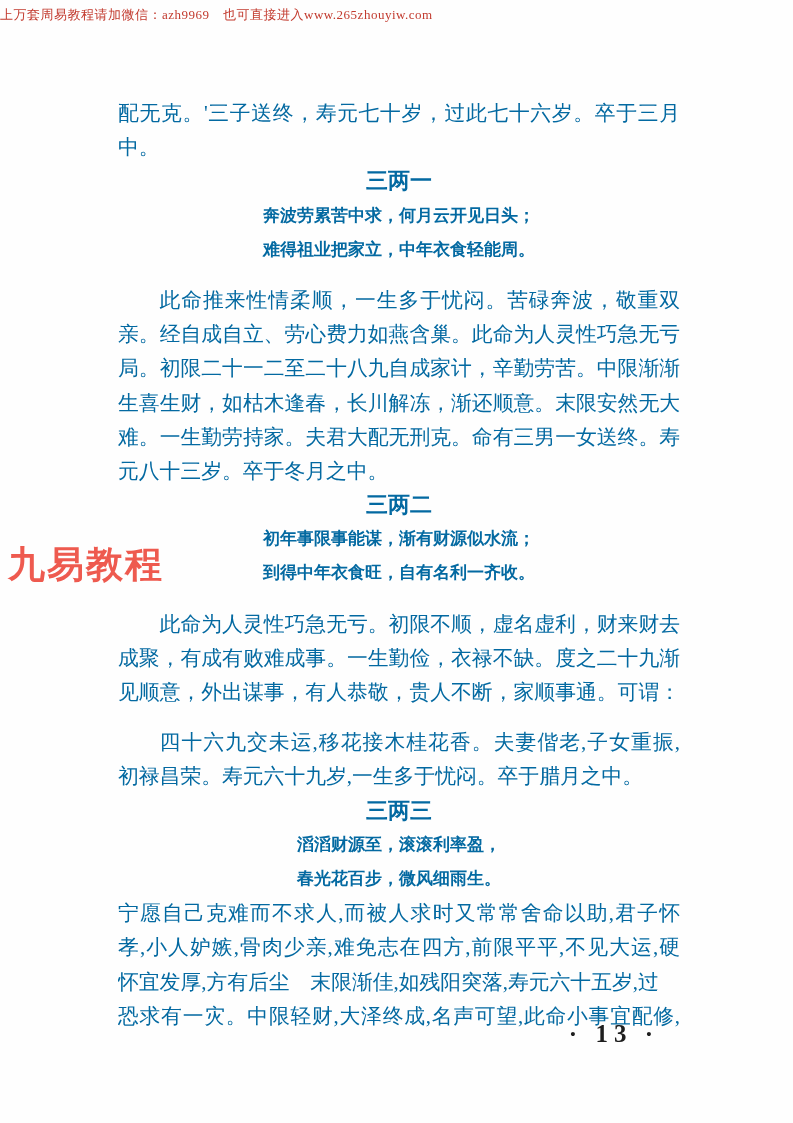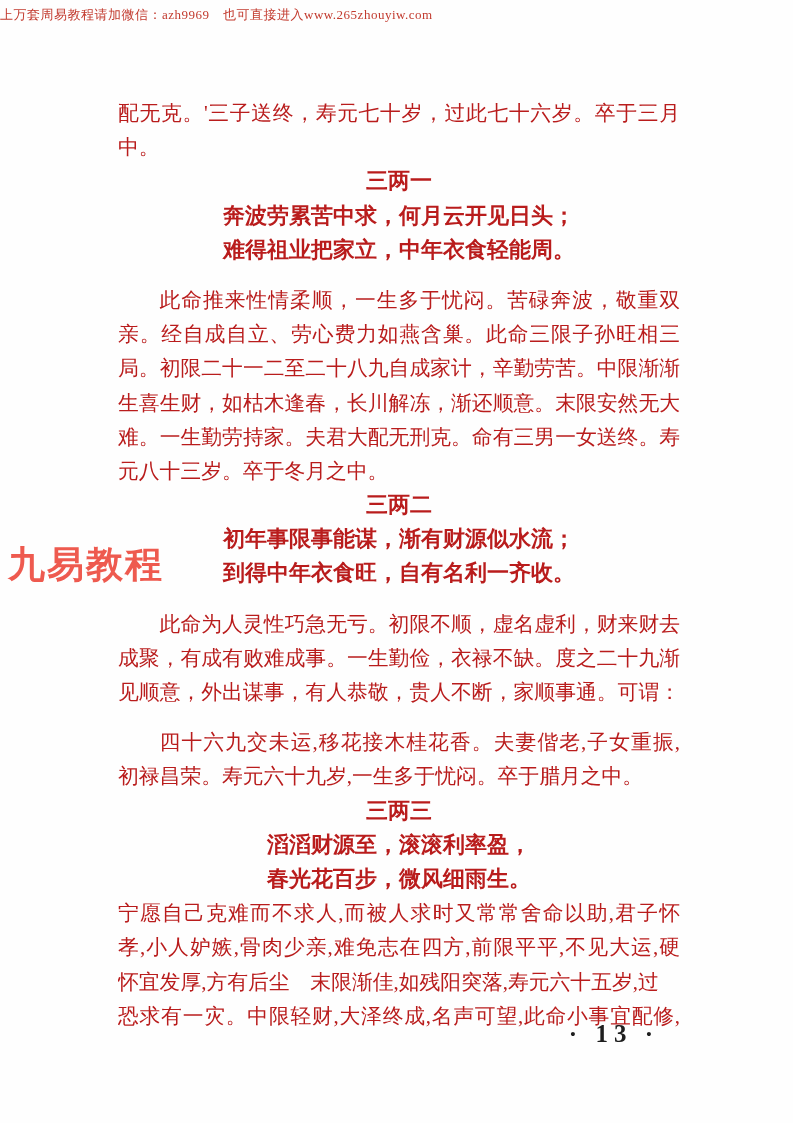--- a/index.html
+++ b/index.html
@@ -31,21 +31,21 @@
     font-weight: 700;
     letter-spacing: 2px;
     color: #ee5a4f;
     font-family: "Liberation Sans", sans-serif;
   }
   .body-block {
     position: absolute;
     left: 118px;
     top: 96px;
     width: 562px;
-    color: #b91c1c;
+    color: #0369a1;
     font-size: 20.8px;
   }
   .tline {
     line-height: 34.2px;
     height: 34.2px;
     overflow: hidden;
     white-space: nowrap;
   }
   .t-full {
     text-align: justify;
@@ -64,21 +64,21 @@
     text-align-last: center;
     font-weight: 700;
     font-size: 22px;
     font-family: "Liberation Sans", sans-serif;
     white-space: normal;
   }
   .t-verse {
     text-align: center;
     text-align-last: center;
     font-weight: 700;
-    font-size: 22px;
+    font-size: 17px;
     font-family: "Liberation Sans", sans-serif;
     white-space: normal;
   }
   .page-number {
     position: absolute;
     top: 1020px;
     right: 134px;
     font-size: 25px;
     font-weight: 700;
     letter-spacing: 6px;
@@ -94,21 +94,21 @@
 
   <div class="watermark">九易教程</div>
 
   <div class="body-block" id="body-lines">
       <div class="tline t-full">配无克。'三子送终，寿元七十岁，过此七十六岁。卒于三月</div>
       <div class="tline t-end">中。</div>
       <div class="tline t-head">三两一</div>
       <div class="tline t-verse">奔波劳累苦中求，何月云开见日头；</div>
       <div class="tline t-verse">难得祖业把家立，中年衣食轻能周。</div>
       <div class="tline t-full t-indent">此命推来性情柔顺，一生多于忧闷。苦碌奔波，敬重双</div>
-      <div class="tline t-full">亲。经自成自立、劳心费力如燕含巢。此命三限子孙旺相三</div>
+      <div class="tline t-full">亲。经自成自立、劳心费力如燕含巢。此命为人灵性巧急无亏</div>
       <div class="tline t-full">局。初限二十一二至二十八九自成家计，辛勤劳苦。中限渐渐</div>
       <div class="tline t-full">生喜生财，如枯木逢春，长川解冻，渐还顺意。末限安然无大</div>
       <div class="tline t-full">难。一生勤劳持家。夫君大配无刑克。命有三男一女送终。寿</div>
       <div class="tline t-end">元八十三岁。卒于冬月之中。</div>
       <div class="tline t-head">三两二</div>
       <div class="tline t-verse">初年事限事能谋，渐有财源似水流；</div>
       <div class="tline t-verse">到得中年衣食旺，自有名利一齐收。</div>
       <div class="tline t-full t-indent">此命为人灵性巧急无亏。初限不顺，虚名虚利，财来财去</div>
       <div class="tline t-full">成聚，有成有败难成事。一生勤俭，衣禄不缺。度之二十九渐</div>
       <div class="tline t-full">见顺意，外出谋事，有人恭敬，贵人不断，家顺事通。可谓：</div>

